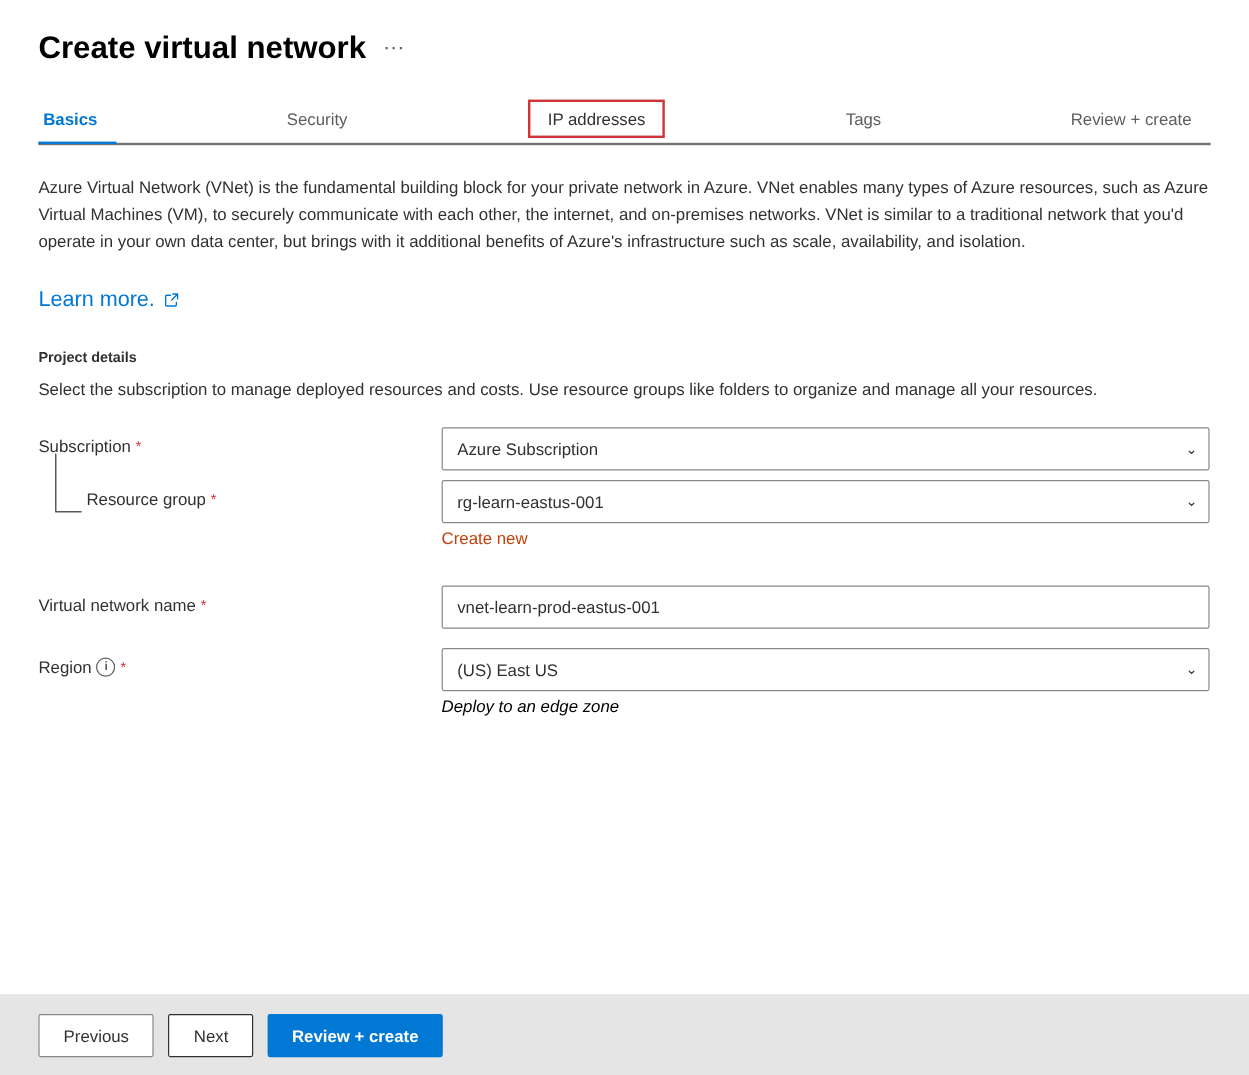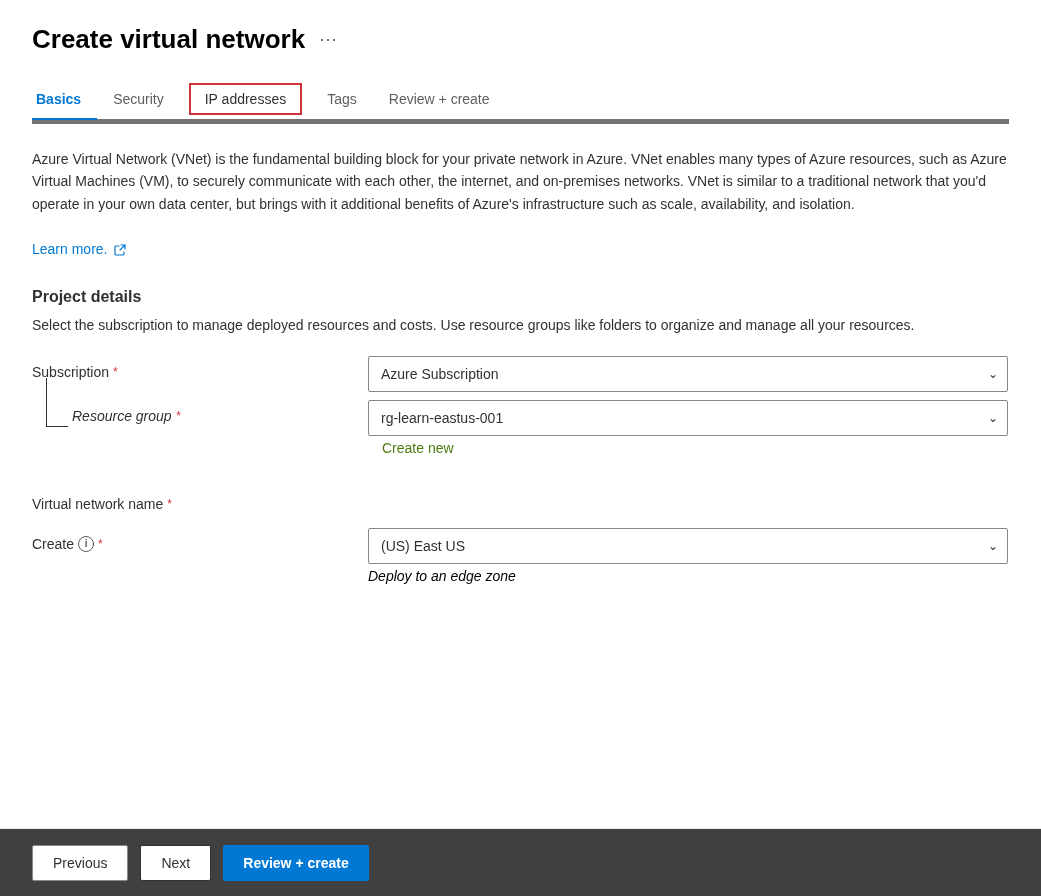--- a/index.html
+++ b/index.html
@@ -30,23 +30,24 @@
       font-size: 18px;
       color: #605e5c;
       cursor: pointer;
       padding: 2px 6px;
       border: none;
       background: none;
     }
     
     .tabs {
       display: flex;
-      border-bottom: 5px solid #737373;
+      border-bottom: 2px solid #737373;
       margin-bottom: 24px;
       gap: 0;
+      justify-content: space-between;
     }
     .tab {
       padding: 10px 16px;
       font-size: 14px;
       color: #605e5c;
       cursor: pointer;
       border: none;
       background: none;
       position: relative;
       white-space: nowrap;
@@ -79,32 +80,32 @@
       margin-bottom: 28px;
       line-height: 1.6;
       color: #323130;
       font-size: 14px;
       max-width: 980px;
     }
     .learn-more {
       color: #0078d4;
       text-decoration: none;
       cursor: pointer;
-      font-size: 14px;
+      font-size: 18px;
     }
     .external-icon {
       display: inline-block;
       width: 12px;
       height: 12px;
       margin-left: 3px;
       vertical-align: middle;
     }
     
     .section-title {
-      font-size: 16px;
+      font-size: 12px;
       font-weight: 700;
       color: #323130;
       margin-bottom: 8px;
       margin-top: 8px;
     }
     .section-desc {
       color: #323130;
       font-size: 14px;
       line-height: 1.6;
       margin-bottom: 20px;
@@ -122,21 +123,20 @@
       min-width: 320px;
       padding-top: 8px;
       font-size: 14px;
       color: #323130;
       display: flex;
       align-items: center;
       gap: 4px;
     }
     .form-label-col.indented {
       padding-left: 40px;
-      font-style: italic;
     }
     .required-star {
       color: #d13438;
       font-size: 12px;
     }
     .info-icon {
       display: inline-flex;
       align-items: center;
       justify-content: center;
       width: 16px;
@@ -183,27 +183,26 @@
     .form-input {
       width: 100%;
       padding: 6px 12px;
       border: 1px solid #8a8886;
       border-radius: 2px;
       font-size: 14px;
       color: #323130;
       height: 36px;
     }
     .create-new-link {
-      color: #4d7c0f;
+      color: #c2410c;
       text-decoration: none;
       font-size: 14px;
       cursor: pointer;
       display: inline-block;
       margin-top: 4px;
-      margin-left: 14px;
     }
     .deploy-link {
       color: #000000;
       text-decoration: none;
       font-size: 14px;
       cursor: pointer;
       display: inline-block;
       margin-top: 4px;
       font-style: italic;
     }
@@ -234,21 +233,21 @@
     }
     
     .footer {
       position: fixed;
       bottom: 0;
       left: 0;
       right: 0;
       width: 1041px;
       height: 68px;
       border-top: 1px solid #edebe9;
-      background: #404040;
+      background: #e5e5e5;
       display: flex;
       align-items: center;
       padding: 0 32px;
       gap: 12px;
     }
     .btn-prev {
       padding: 6px 20px;
       height: 36px;
       border: 1px solid #8a8886;
       background: #fff;
@@ -351,25 +350,28 @@
     <br>
 
     
     <div class="section">
 
       <div class="form-row">
         <div class="form-label-col">
           <span>Virtual network name</span>
           <span class="required-star">*</span>
         </div>
+        <div class="form-control-col">
+          <input class="form-input" type="text" value="vnet-learn-prod-eastus-001" style="">
+        </div>
       </div>
 
       <div class="form-row">
         <div class="form-label-col">
-          <span>Create</span>
+          <span>Region</span>
           <span class="info-icon">i</span>
           <span class="required-star">*</span>
         </div>
         <div class="form-control-col">
           <div class="select-wrapper">
             <select class="form-select"><option>(US) East US</option></select>
             <span class="chevron-down">⌄</span>
           </div>
           <a class="deploy-link">Deploy to an edge zone</a>
         </div>

